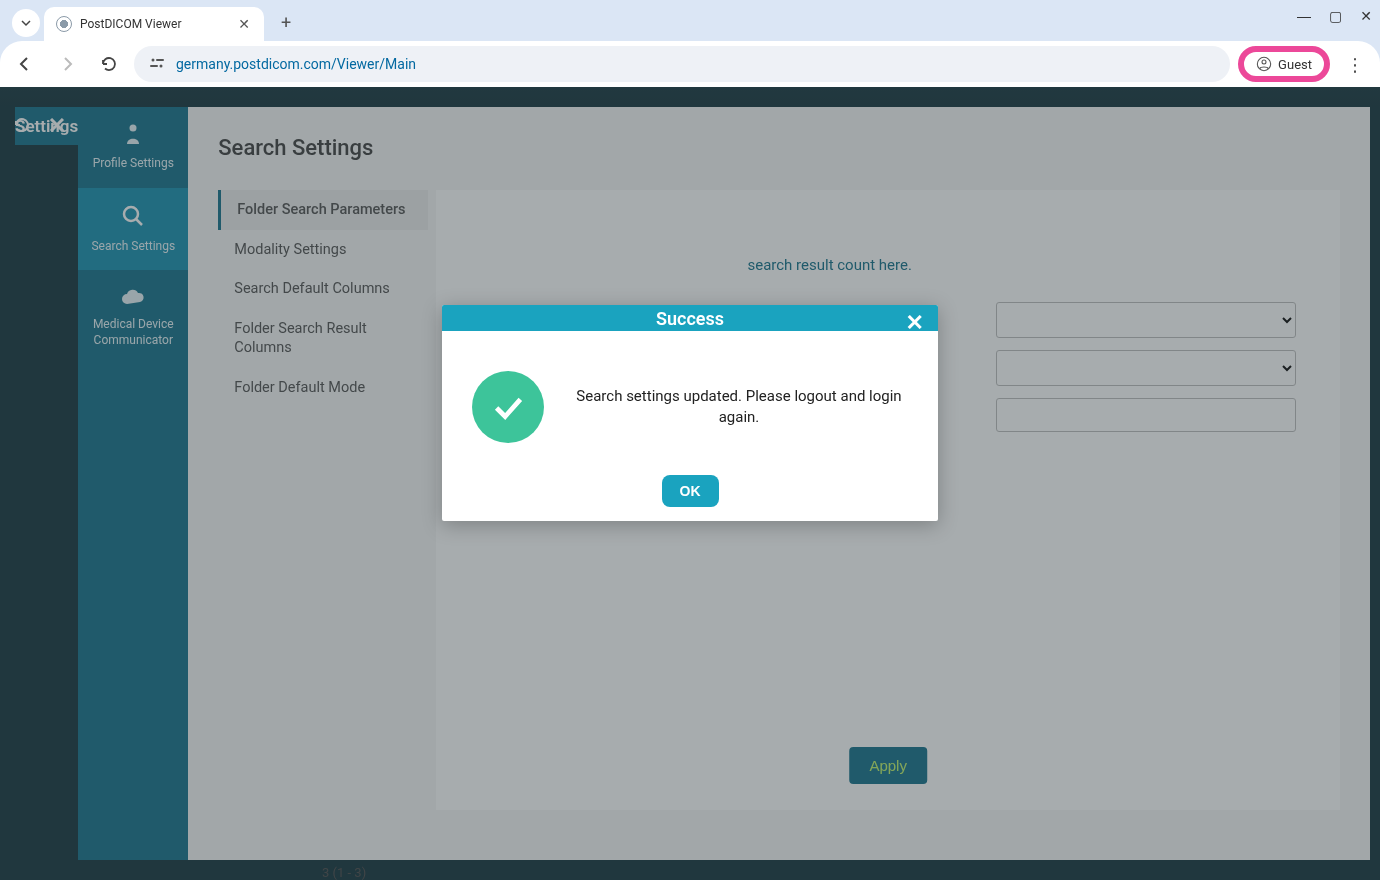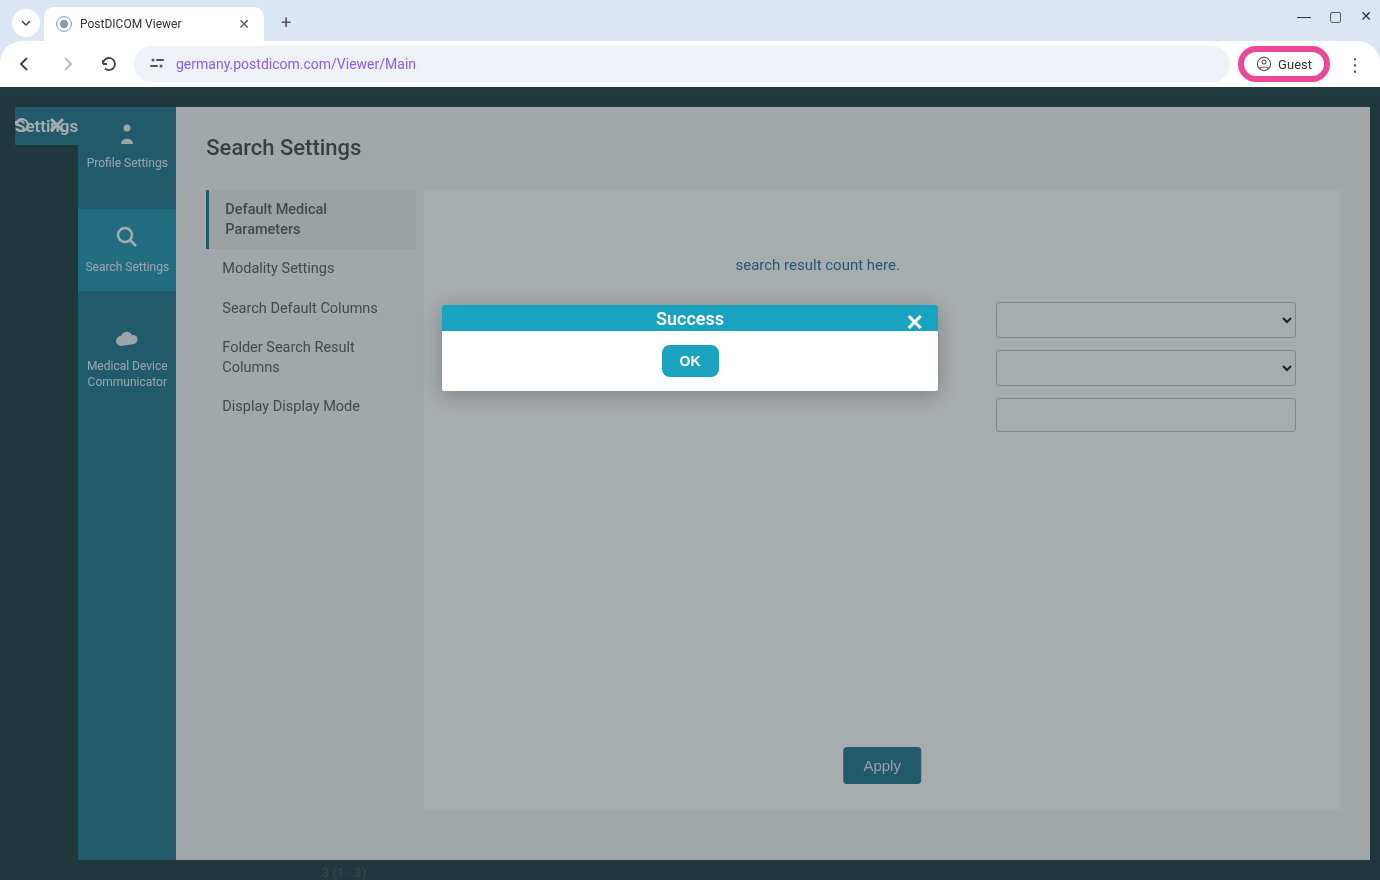--- a/index.html
+++ b/index.html
@@ -15,60 +15,60 @@
     .tab-close { font-size: 14px; color: #555; cursor: pointer; width: 16px; text-align: center; }
     .new-tab { font-size: 18px; color: #555; margin-left: 8px; margin-bottom: 8px; cursor: pointer; width: 28px; text-align: center; }
     .window-controls { position: absolute; right: 8px; top: 8px; display: flex; gap: 18px; }
     .window-controls span { font-size: 14px; color: #333; cursor: pointer; font-family: 'Segoe UI Symbol', sans-serif; }
     
     .toolbar-row { height: 46px; background: #fff; border-radius: 22px 22px 0 0; margin: 0; display: flex; align-items: center; padding: 0 8px; gap: 8px; }
     .nav-btn { width: 34px; height: 34px; display: flex; align-items: center; justify-content: center; color: #555; cursor: pointer; border-radius: 50%; }
     .nav-btn.disabled { color: #aaa; }
     .url-bar { flex: 1; background: #eef1f6; border-radius: 22px; height: 36px; display: flex; align-items: center; padding: 0 14px; gap: 10px; }
     .url-bar .site-icon { font-size: 14px; color: #555; }
-    .url-text { font-size: 14px; color: #8b5cf6; flex: 1; }
+    .url-text { font-size: 14px; color: #0369a1; flex: 1; }
     .guest-pill { border: 6px solid #ec4899; border-radius: 18px; padding: 4px 12px; display: flex; align-items: center; gap: 6px; font-size: 13px; color: #333; cursor: pointer; }
     .guest-pill svg { width: 16px; height: 16px; }
     .menu-dots { font-size: 18px; color: #444; cursor: pointer; padding: 0 8px; }
     
     
     .app-area { position: relative; height: 793px; background: #0a2a33; }
     .app-topbar { height: 20px; background: linear-gradient(to bottom,#0d2e36,#0a2a33); position: relative; }
     
     
     .dim-overlay { position: absolute; inset: 0; background: rgba(60,70,75,0.45); z-index: 5; pointer-events: none; }
     
     
     .settings-panel { position: absolute; left: 15px; right: 10px; top: 20px; bottom: 20px; z-index: 3; display: flex; flex-direction: row; }
     .settings-header { background: #0a6b85; color: #fff; height: 38px; display: flex; align-items: center; justify-content: center; position: relative; font-weight: 600; font-size: 17px; }
     .settings-header .hdr-btn { position: absolute; top: 8px; font-size: 18px; cursor: pointer; color: #fff; }
     .settings-header .reload-btn { right: 46px; }
     .settings-header .close-btn { right: 12px; font-size: 22px; line-height: 1; }
     
     .settings-body { flex: 1; display: flex; background: #f6f6f6; }
-    .settings-sidenav { width: 98px; background: #0a6b85; display: flex; flex-direction: column; gap: 21px; }
+    .settings-sidenav { width: 110px; background: #0a6b85; display: flex; flex-direction: column; }
     .sidenav-item { color: #e6f3f7; text-align: center; padding: 16px 4px; font-size: 12px; cursor: pointer; }
     .sidenav-item.active { background: #0d8aab; }
     .sidenav-item .sidenav-icon { font-size: 22px; margin-bottom: 6px; display: block; }
     .sidenav-item .lbl { line-height: 1.3; display: block; }
     
     .settings-content { flex: 1; padding: 28px 30px; position: relative; }
     .content-title { font-size: 22px; color: #383838; font-weight: 500; margin-bottom: 30px; }
     
     .content-cols { display: flex; gap: 0; }
     .subnav { width: 210px; }
     .subnav-item { padding: 10px 16px; font-size: 14.5px; color: #4a4a4a; cursor: pointer; line-height: 1.35; }
     .subnav-item.active { border-left: 3px solid #0a6b85; background: #ebebeb; font-weight: 500; }
     
     .params-panel { flex: 1; background: #fff; padding: 34px 44px; margin-left: 8px; position: relative; min-height: 620px; }
     .params-hint { color: #0a6b85; font-size: 15px; margin-bottom: 28px; margin-top: 32px; }
     .form-row { display: flex; align-items: center; margin-bottom: 12px; }
     .form-row .ctrl { margin-left: auto; width: 300px; }
     .ctrl select, .ctrl input { width: 100%; border: 1px solid #bbb; border-radius: 3px; padding: 8px 10px; font-size: 14px; background: #fff; }
-    .apply-btn { position: absolute; bottom: 26px; left: 50%; transform: translateX(-50%); background: #0a6b85; color: #e5e5e5; border: none; border-radius: 4px; padding: 10px 20px; font-size: 15px; cursor: pointer; }
+    .apply-btn { position: absolute; bottom: 26px; left: 50%; transform: translateX(-50%); background: #0a6b85; color: #bef264; border: none; border-radius: 4px; padding: 10px 20px; font-size: 15px; cursor: pointer; }
     .success-dialog { position: absolute; left: 50%; top: 218px; transform: translateX(-50%); width: 496px; background: #fff; z-index: 20; box-shadow: 0 4px 20px rgba(0,0,0,0.25); border-radius: 2px; overflow: hidden; }
     .dialog-header { background: #1aa3bf; color: #fff; height: 26px; display: flex; align-items: center; justify-content: center; font-weight: 600; font-size: 18px; position: relative; }
     .dialog-header .dlg-close { position: absolute; right: 14px; top: 7px; font-size: 22px; cursor: pointer; color: #fff; line-height: 1; }
     .dialog-body { padding: 40px 30px 18px 30px; display: flex; align-items: center; gap: 26px; }
     .success-circle { width: 72px; height: 72px; background: #3dc49a; border-radius: 50%; display: flex; align-items: center; justify-content: center; flex-shrink: 0; }
     .success-circle svg { width: 38px; height: 38px; stroke: #fff; stroke-width: 5; fill: none; }
     .dialog-msg { font-size: 15px; color: #222; text-align: center; line-height: 1.4; flex: 1; }
     .dialog-footer { padding: 14px; text-align: center; }
     .ok-btn { background: #1aa3bf; color: #fff; border: none; border-radius: 8px; padding: 8px 18px; font-size: 14px; font-weight: 600; cursor: pointer; }
     
@@ -175,25 +175,25 @@
               </svg>
           </span>
           <span class="lbl">Medical Device Communicator</span>
         </div>
       </div>
 
       <div class="settings-content">
         <div class="content-title">Search Settings</div>
         <div class="content-cols">
           <div class="subnav">
-            <div class="subnav-item active"><span>Default Medical Parameters</span></div>
+            <div class="subnav-item active"><span>Folder Search Parameters</span></div>
             <div class="subnav-item"><span>Modality Settings</span></div>
             <div class="subnav-item"><span>Search Default Columns</span></div>
             <div class="subnav-item"><span>Folder Search Result Columns</span></div>
-            <div class="subnav-item"><span>Display Display Mode</span></div>
+            <div class="subnav-item"><span>Folder Default Mode</span></div>
           </div>
 
           <div class="params-panel">
             <div class="params-hint"><span style="visibility:hidden">You can change defaults and maximum</span><span> search result count here.</span></div>
             <div class="form-row">
               <div class="ctrl"><select><option></option></select></div>
             </div>
             <div class="form-row">
               <div class="ctrl"><select><option></option></select></div>
             </div>
@@ -211,17 +211,25 @@
     <span>3 (1 - 3)</span>
   </div>
 
   <div class="dim-overlay"></div>
 
   <div class="success-dialog">
     <div class="dialog-header">
       <span>Success</span>
       <span class="dlg-close">✕</span>
     </div>
+    <div class="dialog-body">
+      <div class="success-circle">
+        <svg viewBox="0 0 40 40">
+            <path d="M8 21 L17 30 L33 12"></path>
+          </svg>
+      </div>
+      <div class="dialog-msg">Search settings updated. Please logout and login again.</div>
+    </div>
     <div class="dialog-footer">
       <button class="ok-btn"><span>OK</span></button>
     </div>
   </div>
 </div>
 
 </body></html>

